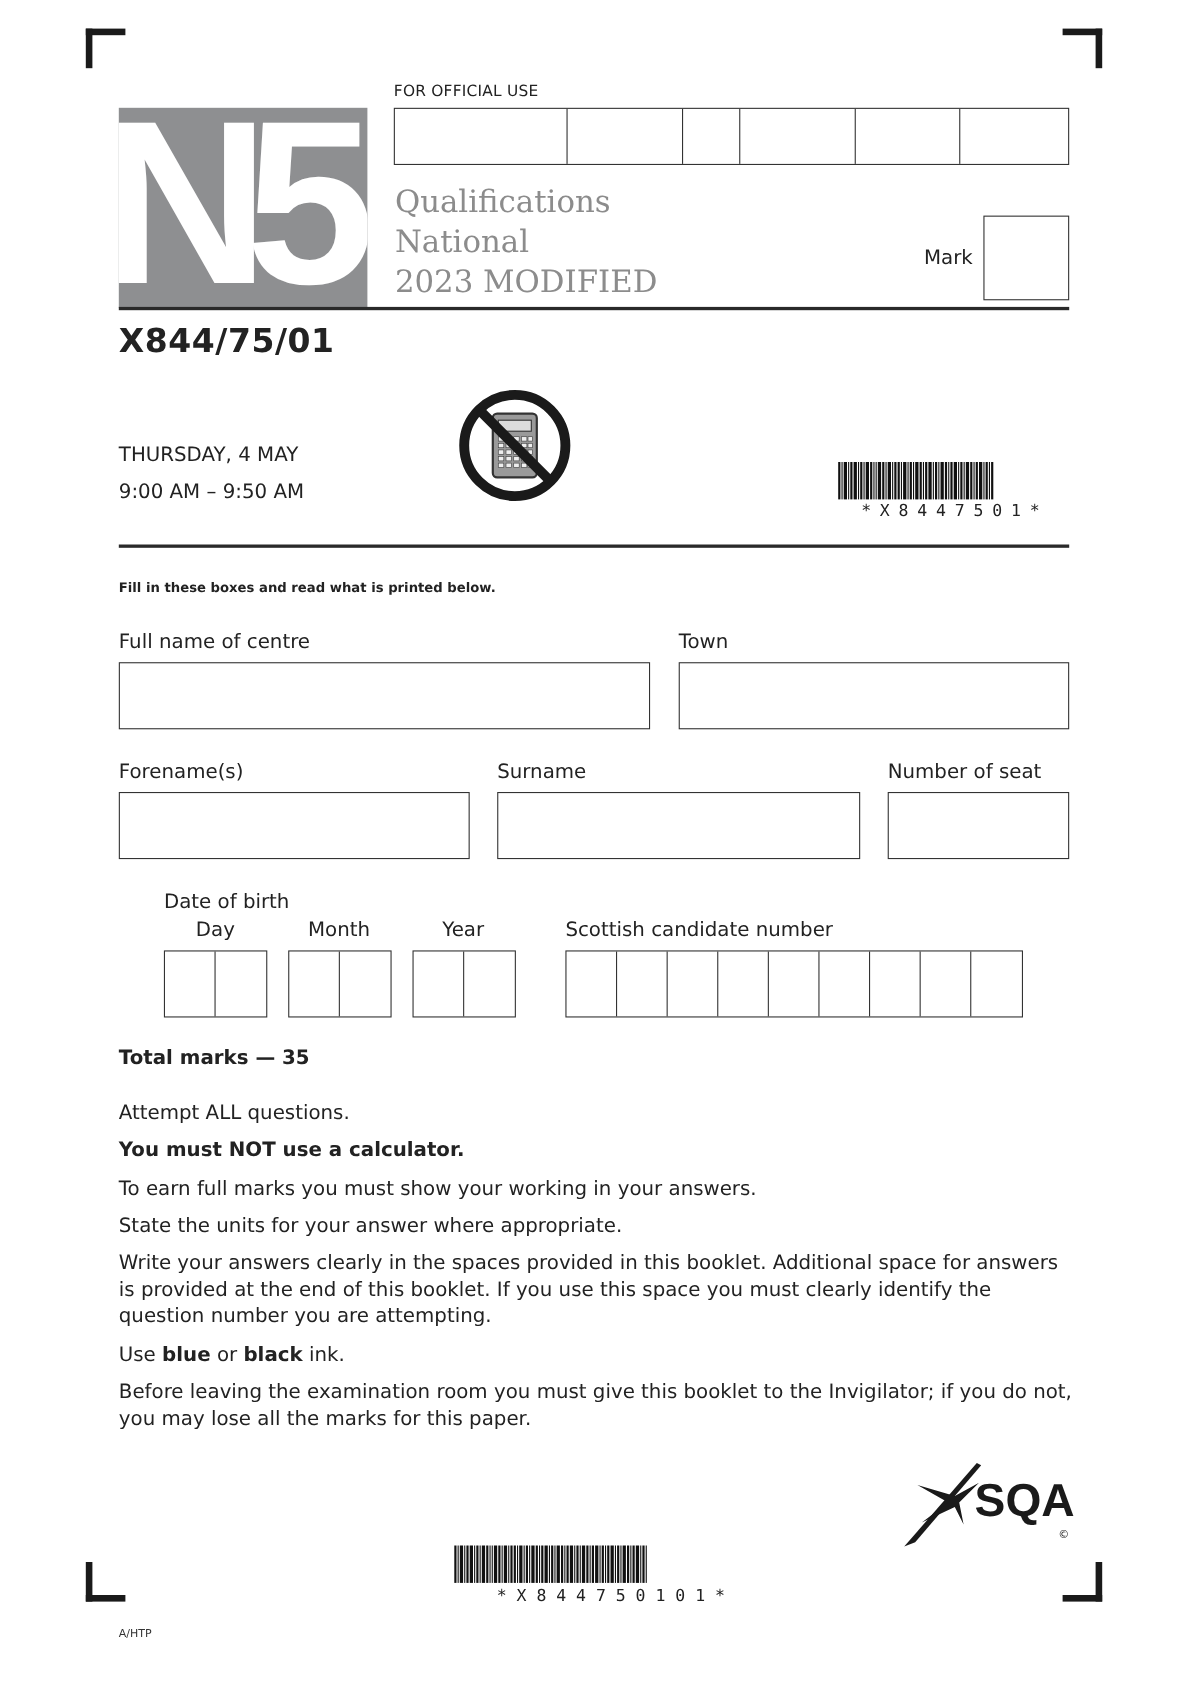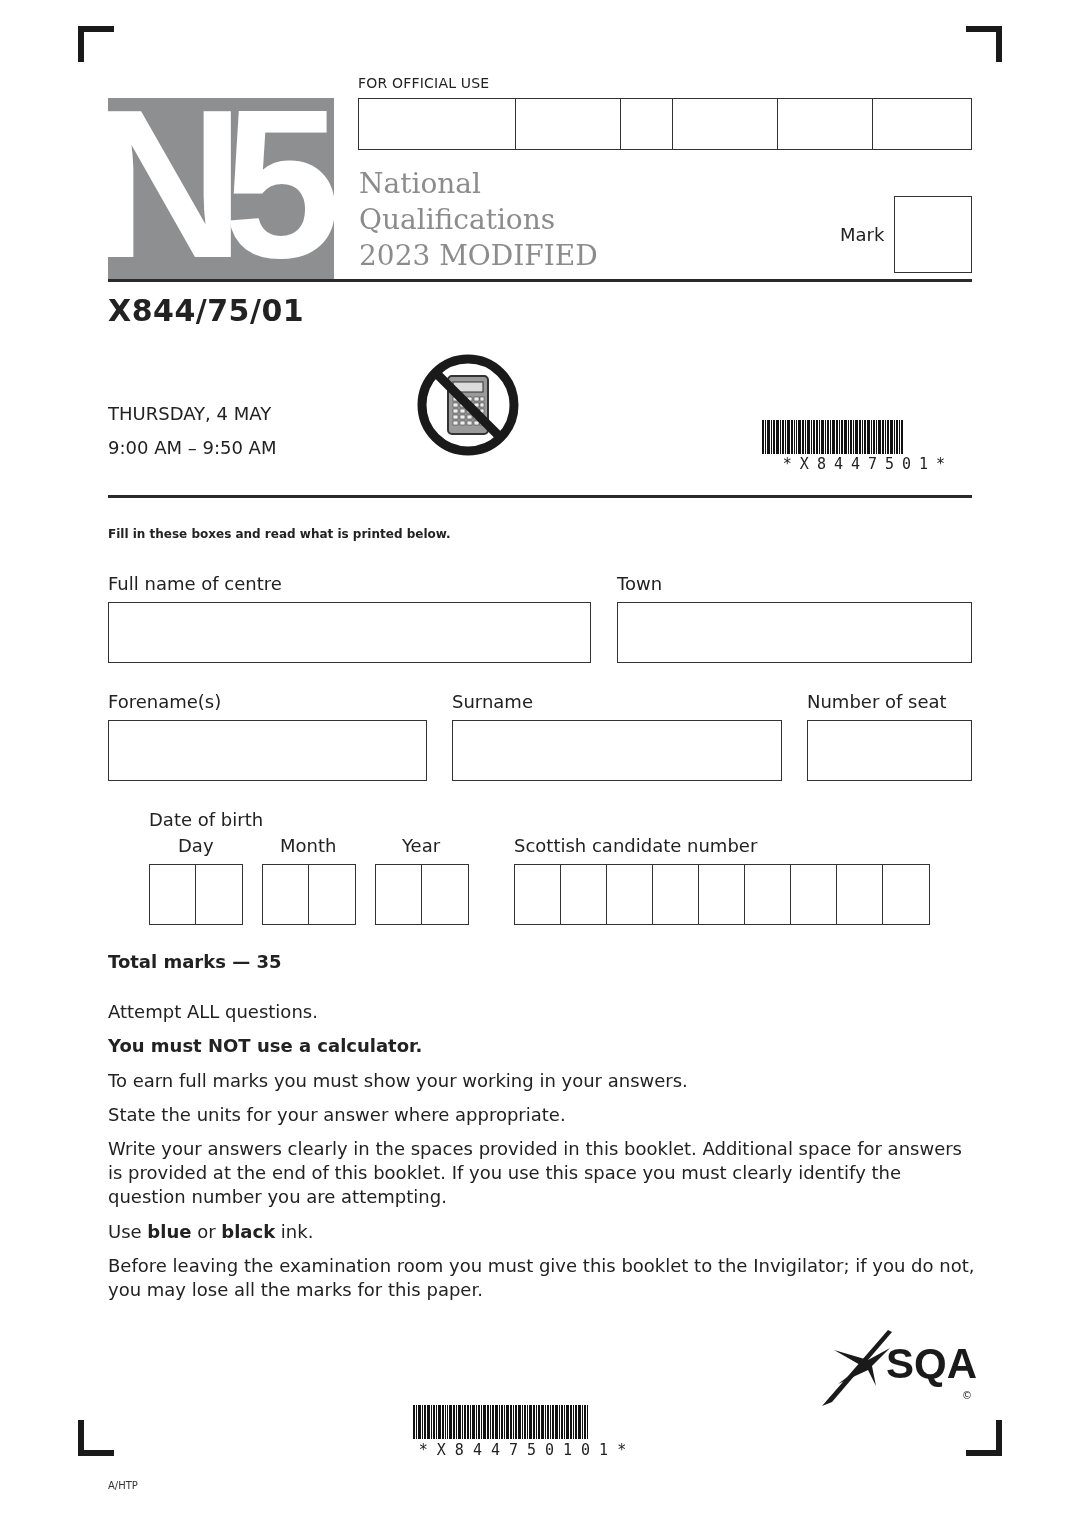--- a/index.html
+++ b/index.html
@@ -36,21 +36,21 @@
   .date { left: 108px; top: 403px; font-size: 18px; color: #222; }
   .time { left: 108px; top: 437px; font-size: 18px; color: #222; }
 
   .nocalc { left: 414px; top: 352px; width: 108px; height: 106px; }
 
   .barcode { display: flex; align-items: flex-end; height: 34px; }
   .barcode i { display: inline-block; height: 100%; background: #111; margin-right: 1px; }
   .bc-top { left: 762px; top: 420px; }
   .bc-top-text { left: 762px; top: 455px; width: 212px; font-family: "DejaVu Sans Mono", monospace; font-size: 15px; letter-spacing: 8px; color: #222; text-align: center; }
   .bc-bot { left: 413px; top: 1405px; }
-  .bc-bot-text { left: 398px; top: 1441px; width: 258px; font-family: "DejaVu Sans Mono", monospace; font-size: 15px; letter-spacing: 9px; color: #222; text-align: center; }
+  .bc-bot-text { left: 410px; top: 1441px; width: 258px; font-family: "DejaVu Sans Mono", monospace; font-size: 15px; letter-spacing: 9px; color: #222; text-align: right; }
 
   .fill-instr { left: 108px; top: 527px; font-size: 12px; font-weight: 700; color: #222; }
   .flabel { font-size: 18px; color: #222; }
   .fbox { border: 1.5px solid #333; background: #fff; }
 
   .grid-box { display: flex; border: 1.5px solid #333; height: 61px; }
   .grid-box .c { width: 46px; border-right: 1.5px solid #333; }
   .grid-box .c:last-child { border-right: none; }
 
   .total { left: 108px; top: 951px; font-size: 18px; font-weight: 700; color: #222; }
@@ -78,22 +78,22 @@
 <div class="abs official-row">
   <div class="cell" style="width:157px"></div>
   <div class="cell" style="width:105px"></div>
   <div class="cell" style="width:52px"></div>
   <div class="cell" style="width:105px"></div>
   <div class="cell" style="width:95px"></div>
   <div class="cell" style="flex:1"></div>
 </div>
 
 <div class="abs nq">
+  <div>Qualifications</div>
   <div>National</div>
-  <div>Qualifications</div>
   <div>2023 MODIFIED</div>
 </div>
 
 <div class="abs mark-label">Mark</div>
 <div class="abs mark-box"></div>
 
 <div class="abs rule" style="top:279px"></div>
 
 <div class="abs code">X844/75/01</div>
 <div class="abs subject">

